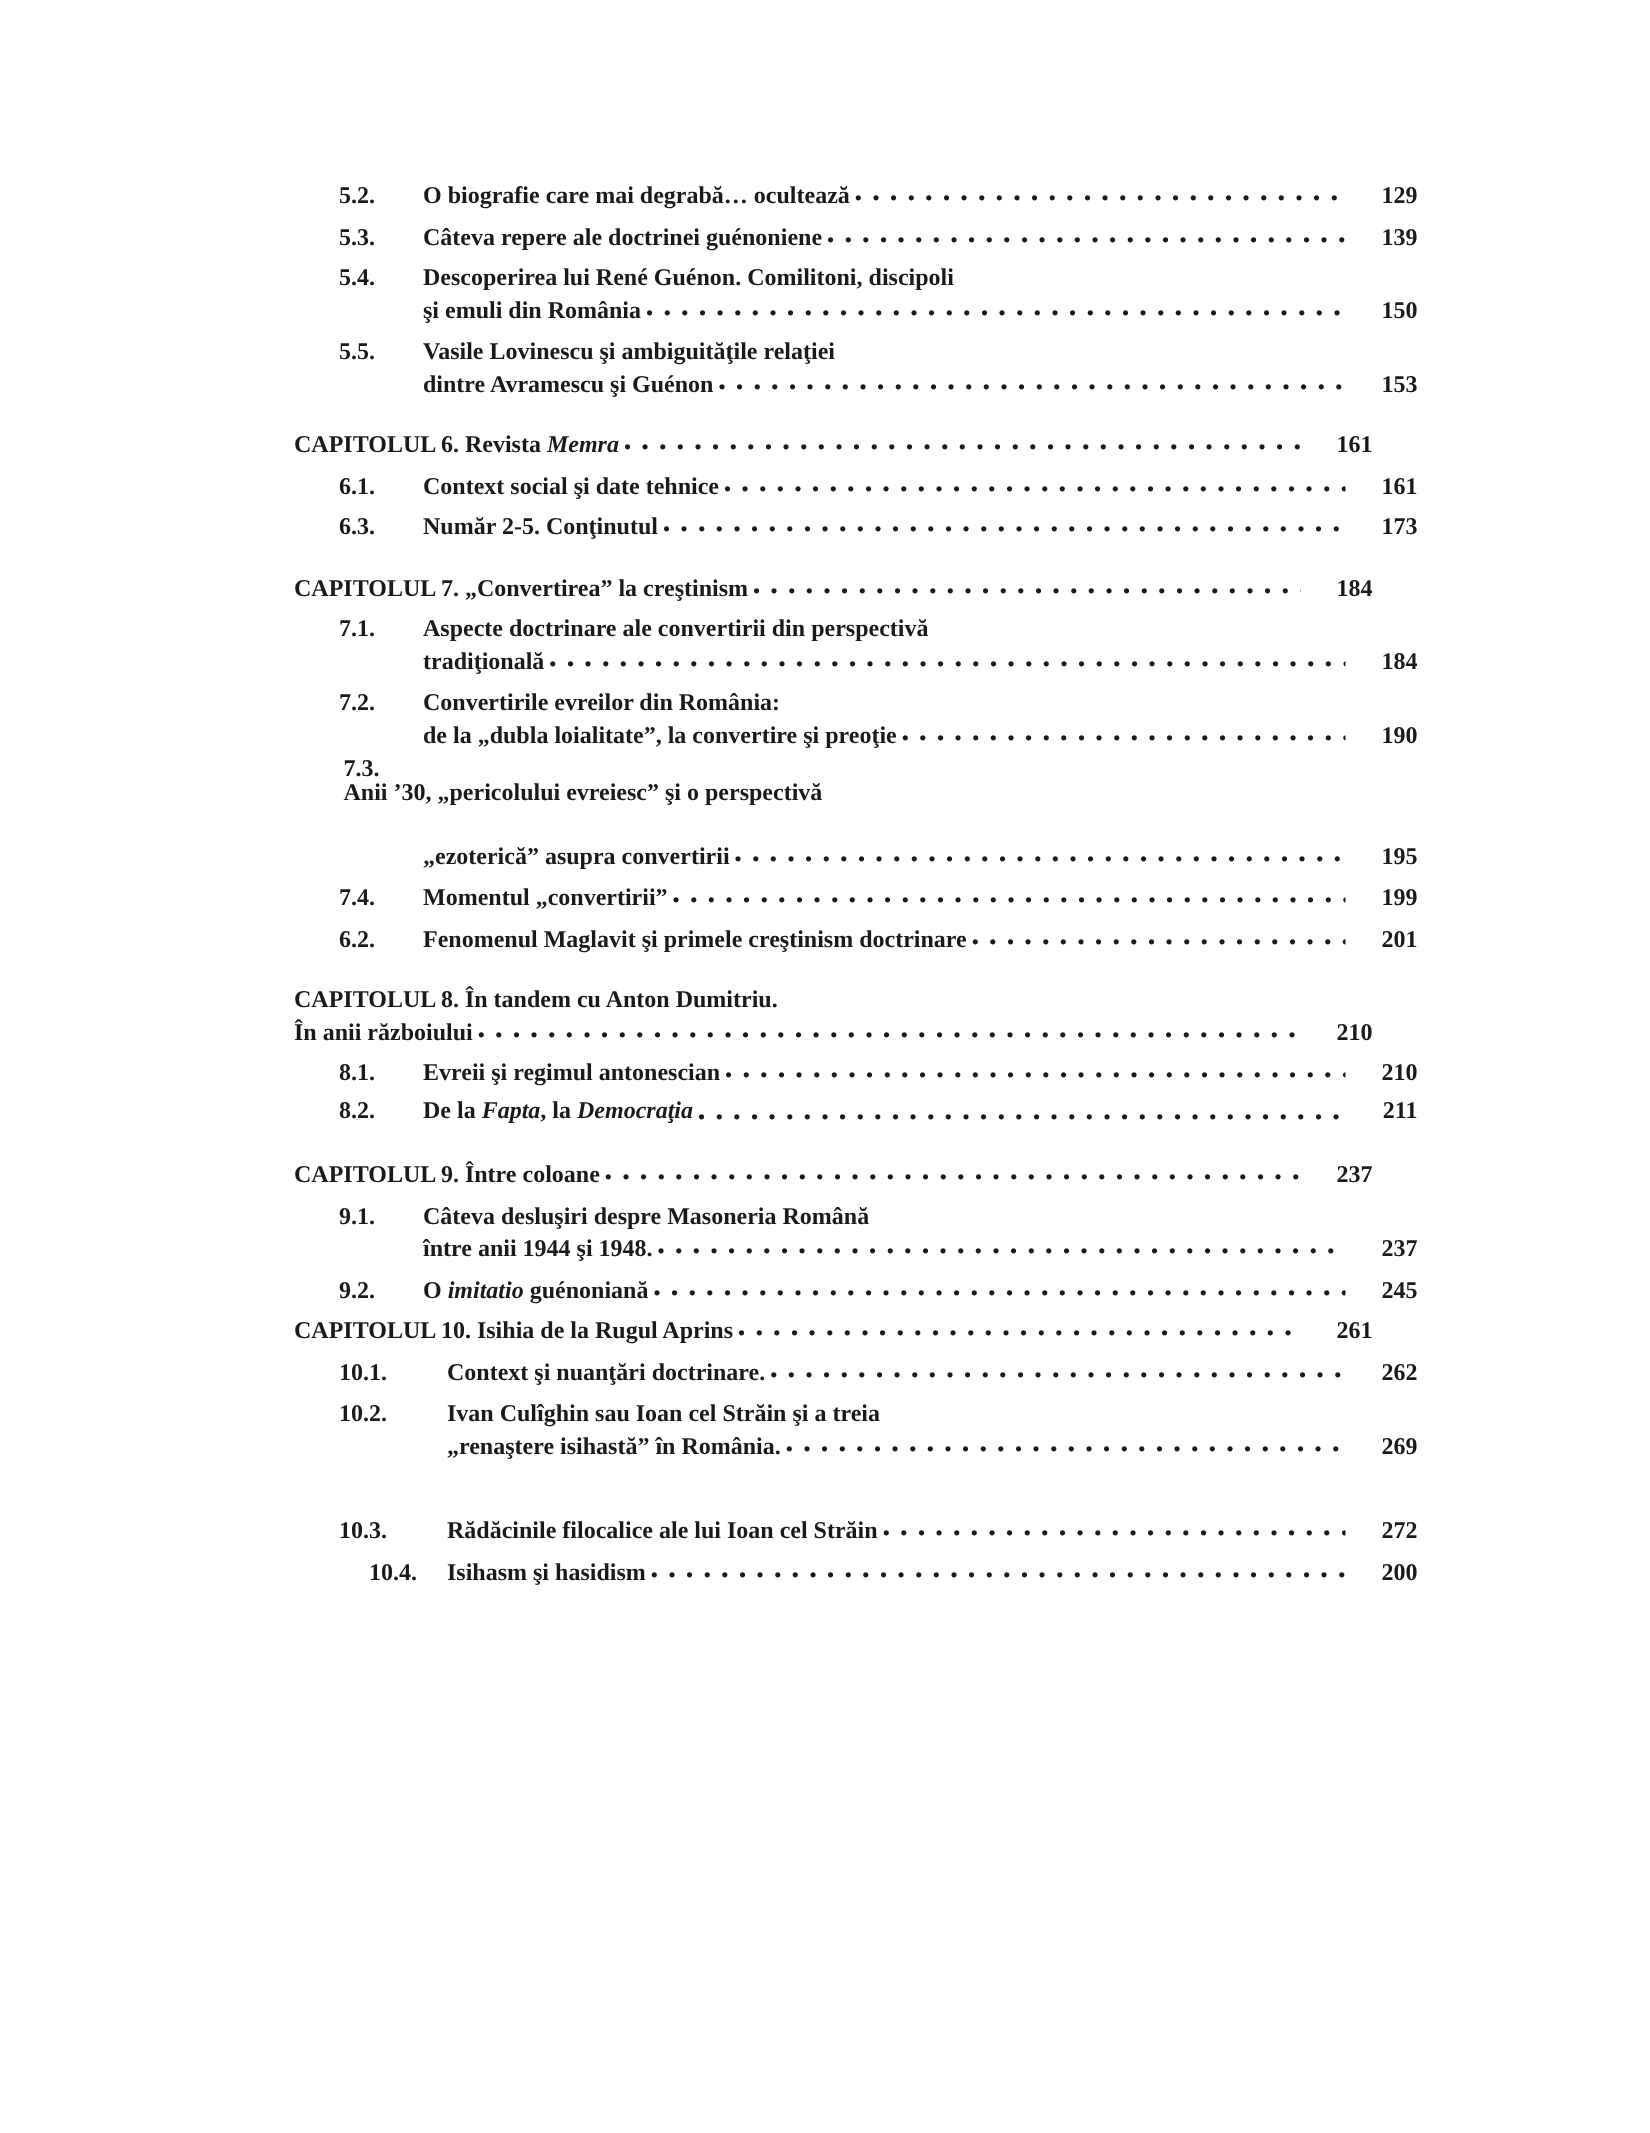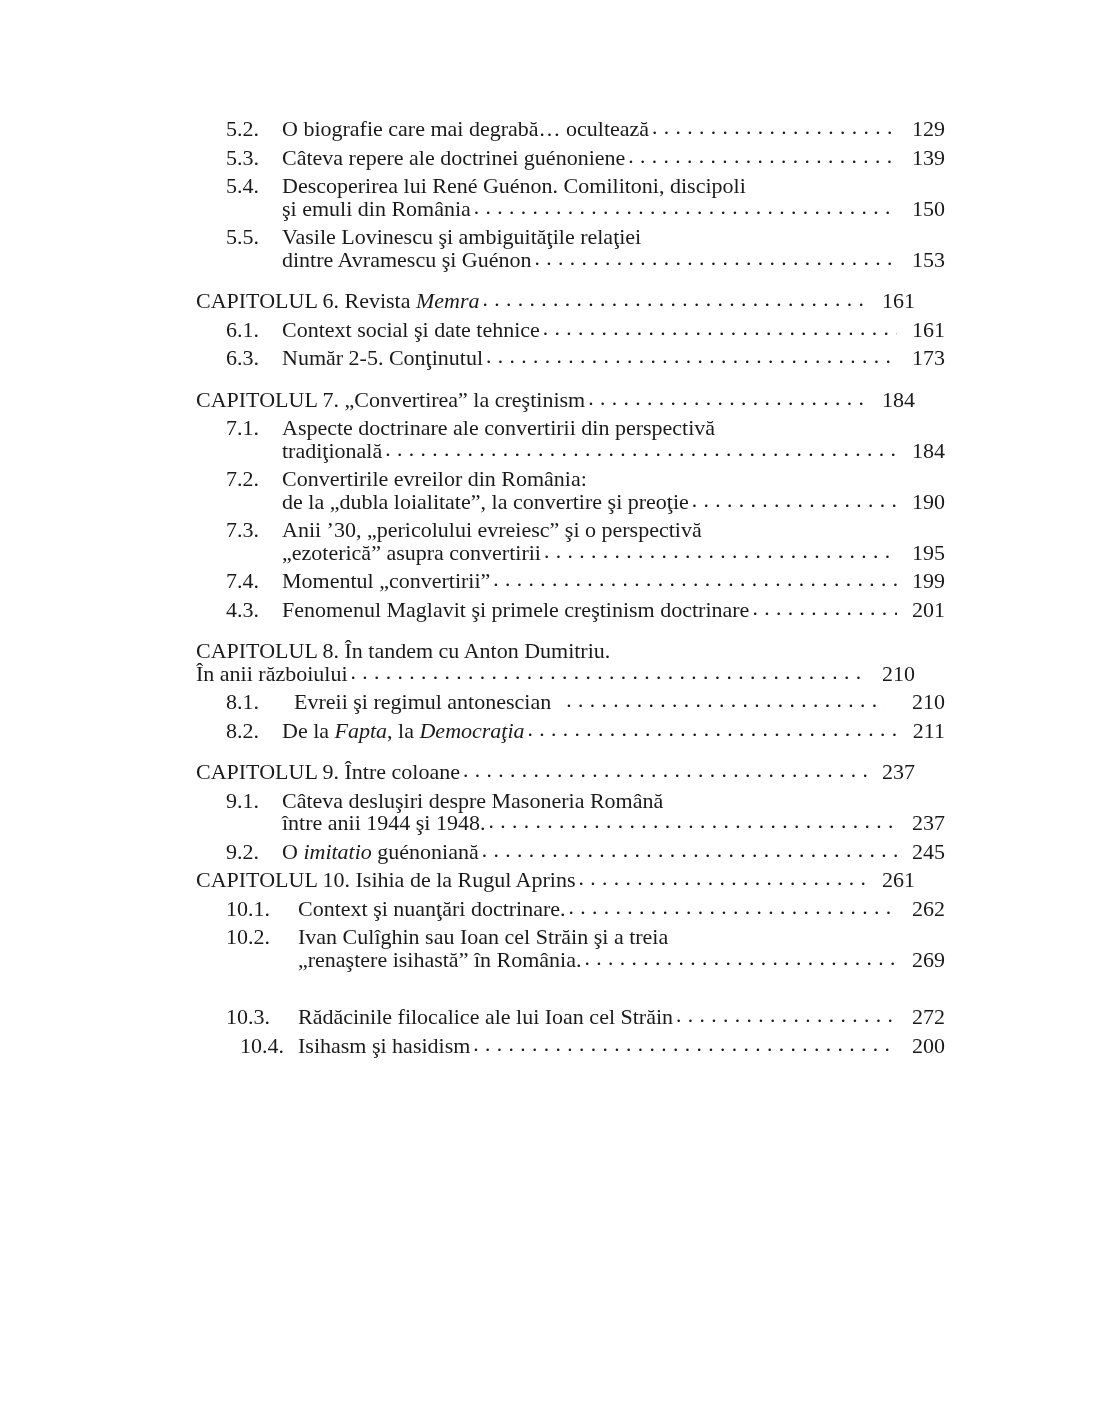--- a/index.html
+++ b/index.html
@@ -14,22 +14,23 @@
     color: #1a1a1a;
   }
   .page {
     position: relative;
     width: 1100px;
     height: 1422px;
     box-sizing: border-box;
     padding: 118px 185px 60px 196px;
   }
   .toc {
-    font-size: 22px;
+    font-size: 16px;
     line-height: 1.0;
+    font-weight: bold;
   }
   .entry {
     display: block;
     margin-bottom: 6px;
   }
   
   .line {
     display: flex;
     align-items: baseline;
     width: 100%;
@@ -167,21 +168,21 @@
           <span class="pg"></span>
         </div>
         <div class="line" style="padding-left: 30px;">
           <span class="num" style="display: inline-block; width: 56px;"></span>
           <span class="txt">de la „dubla loialitate”, la convertire şi preoţie</span>
           <span class="leader"></span>
           <span class="pg">190</span>
         </div>
       </div>
       <div class="entry">
-        <div class="line" style="padding-left: 30px;">
+        <div class="line" style="padding-left: 30px; flex-direction: column;">
           <span class="num" style="display: inline-block; width: 56px;">7.3.</span>
           <span class="txt">Anii ’30, „pericolului evreiesc” şi o perspectivă</span>
           <span class="leader" style="visibility: hidden;"></span>
           <span class="pg"></span>
         </div>
         <div class="line" style="padding-left: 30px;">
           <span class="num" style="display: inline-block; width: 56px;"></span>
           <span class="txt">„ezoterică” asupra convertirii</span>
           <span class="leader"></span>
           <span class="pg">195</span>
@@ -190,40 +191,40 @@
       <div class="entry">
         <div class="line" style="padding-left: 30px;">
           <span class="num" style="display: inline-block; width: 56px;">7.4.</span>
           <span class="txt">Momentul „convertirii”</span>
           <span class="leader"></span>
           <span class="pg">199</span>
         </div>
       </div>
       <div class="entry">
         <div class="line" style="padding-left: 30px;">
-          <span class="num" style="display: inline-block; width: 56px;">4.3.</span>
+          <span class="num" style="display: inline-block; width: 56px;">6.2.</span>
           <span class="txt">Fenomenul Maglavit şi primele creştinism doctrinare</span>
           <span class="leader"></span>
           <span class="pg">201</span>
         </div>
       </div>
       <div class="entry" style="margin-top: 19px;">
         <div class="line" style="padding-left: 0px;">
           <span class="txt">CAPITOLUL 8. În tandem cu Anton Dumitriu.</span>
           <span class="leader" style="visibility: hidden;"></span>
           <span class="pg"></span>
         </div>
         <div class="line" style="padding-left: 0px;">
           <span class="txt">În anii războiului</span>
           <span class="leader"></span>
           <span class="pg">210</span>
         </div>
       </div>
       <div class="entry">
-        <div class="line" style="padding-left: 30px; gap: 12px;">
+        <div class="line" style="padding-left: 30px;">
           <span class="num" style="display: inline-block; width: 56px;">8.1.</span>
           <span class="txt">Evreii şi regimul antonescian</span>
           <span class="leader"></span>
           <span class="pg">210</span>
         </div>
       </div>
       <div class="entry">
         <div class="line" style="padding-left: 30px; align-items: center;">
           <span class="num" style="display: inline-block; width: 56px;">8.2.</span>
           <span class="txt">De la <em class="it">Fapta</em>, la <em class="it">Democraţia</em></span>

